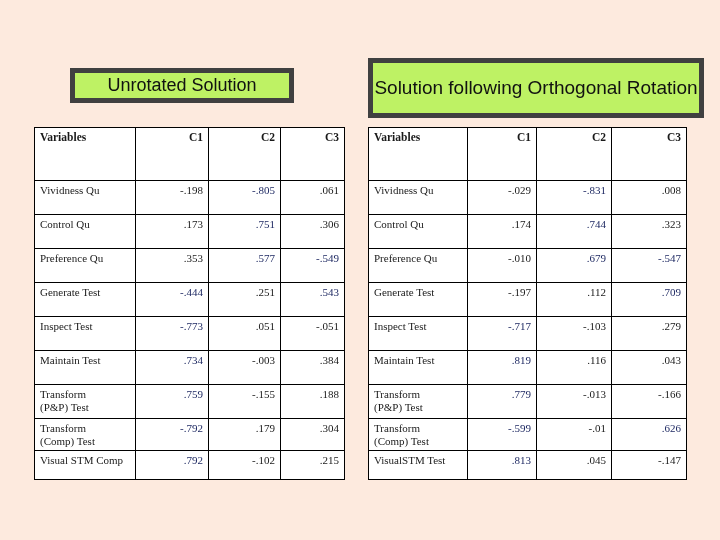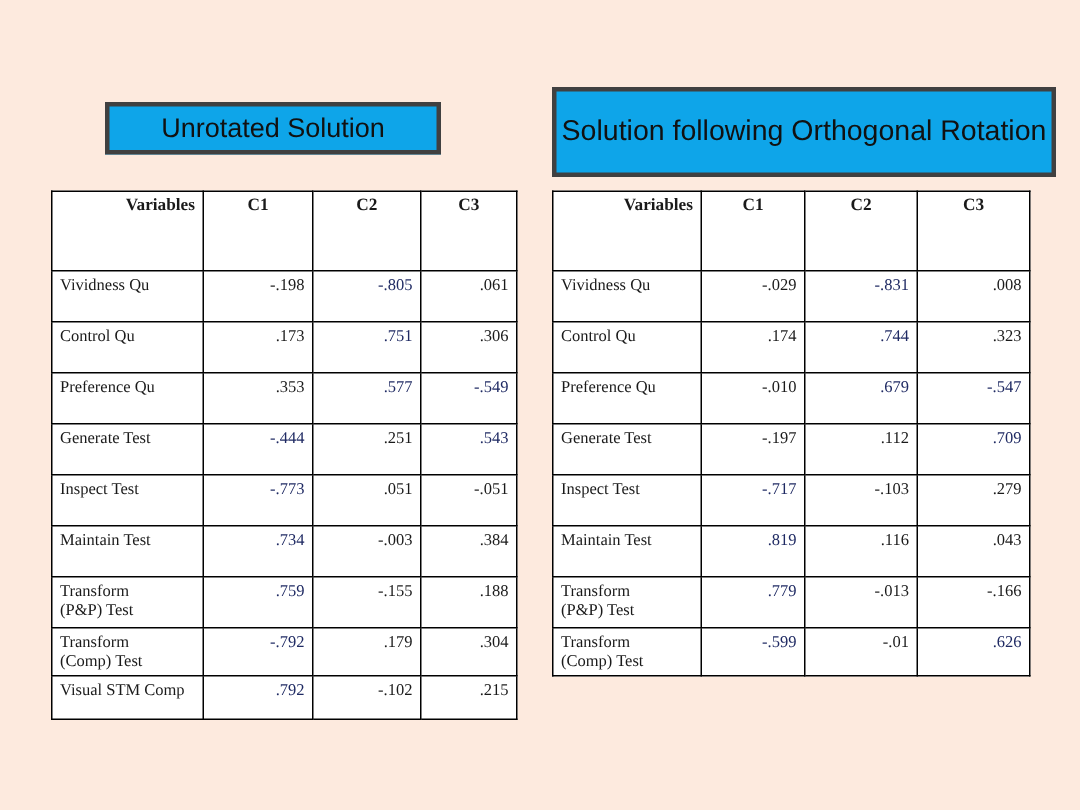--- a/index.html
+++ b/index.html
@@ -31,22 +31,22 @@
     font-family: "Liberation Sans", sans-serif;
     font-size: 25px;
     color: #111111;
     letter-spacing: 0px;
     white-space: nowrap;
   }
 
   
   .caption-box {
     position: absolute;
-    background: #0ea5e9;
-    border: 3px solid #404040;
+    background: #bef264;
+    border: 5px solid #404040;
     box-sizing: border-box;
     font-family: "Liberation Sans", sans-serif;
     color: #111111;
     display: flex;
     align-items: center;
     justify-content: center;
     text-align: center;
     line-height: 1.15;
   }
   #caption-left {
@@ -88,24 +88,24 @@
     overflow: hidden;
   }
 
   .loadings-table thead th {
     height: 46px;
     font-weight: bold;
     font-size: 11.5px;
     vertical-align: top;
   }
   .loadings-table thead th.col-var {
+    text-align: left;
+  }
+  .loadings-table thead th.col-num {
     text-align: right;
-  }
-  .loadings-table thead th.col-num {
-    text-align: center;
   }
 
   .loadings-table tbody td {
     height: 27px;
   }
   .loadings-table tbody td.cell-var {
     text-align: left;
     white-space: pre-line;
   }
   .loadings-table tbody td.cell-num {
@@ -268,16 +268,22 @@
           <td class="cell-num">-.013</td>
           <td class="cell-num">-.166</td>
         </tr>
         <tr class="tight">
           <td class="cell-var">Transform
 (Comp) Test</td>
           <td class="cell-num"><span class="val-bold">-.599</span></td>
           <td class="cell-num">-.01</td>
           <td class="cell-num"><span class="val-bold">.626</span></td>
         </tr>
+        <tr class="tightest">
+          <td class="cell-var">  VisualSTM Test</td>
+          <td class="cell-num"><span class="val-bold">.813</span></td>
+          <td class="cell-num">.045</td>
+          <td class="cell-num">-.147</td>
+        </tr>
       </tbody>
   </table>
 
 </div>
 
 </body></html>

